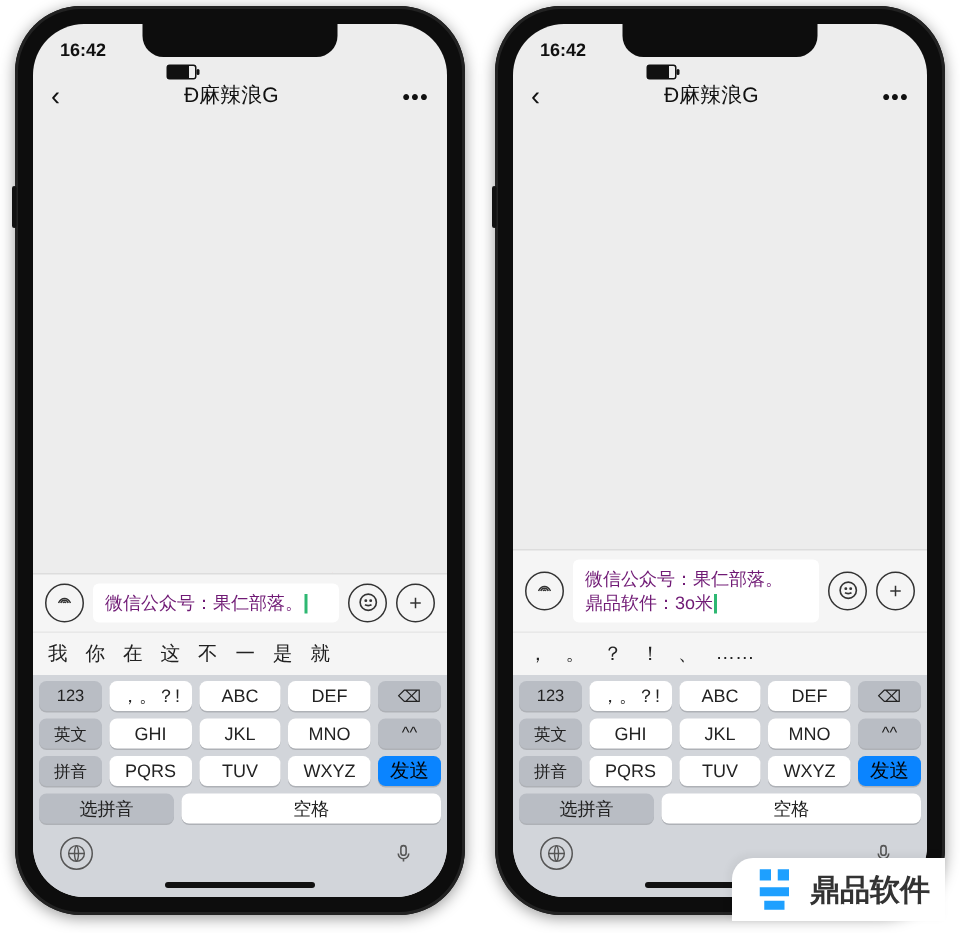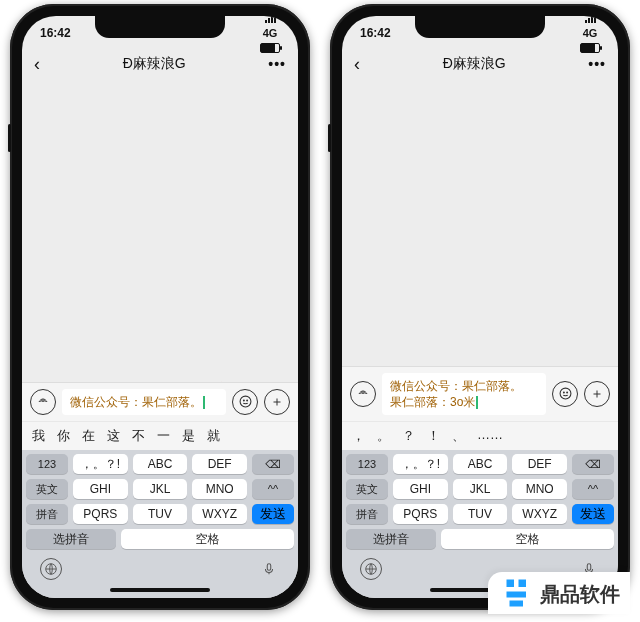--- a/index.html
+++ b/index.html
@@ -47,21 +47,20 @@
     background: #0d0d0d;
     border-bottom-left-radius: 14px;
     border-bottom-right-radius: 14px;
     z-index: 50;
   }
   .status-bar {
     height: 30px;
     flex: 0 0 30px;
     display: flex;
     align-items: center;
-    justify-content: space-between;
     padding: 4px 18px 0;
     font-size: 12px;
     font-weight: 600;
     color:#111;
     gap:40px;
   }
   .status-right { display:flex; align-items:center; gap:4px; font-size:11px;flex-direction:column; }
   .sig-bars { display:flex; align-items:flex-end; gap:1px; height:9px;}
   .sig-bars span { width:2px; background:#111; }
   .sig-bars span:nth-child(1){height:3px}
@@ -96,21 +95,21 @@
     gap:6px;
     padding:6px 8px;
   }
   .round-btn {
     width:26px;height:26px;border:1.5px solid #333;border-radius:50%;
     display:flex;align-items:center;justify-content:center;
     font-size:13px;color:#333;background:transparent;
   }
   .msg-input {
     flex:1; background:#fff; border-radius:4px;
-    padding:5px 8px; font-size:12px; color:#a16207;
+    padding:5px 8px; font-size:12px; color:#701a75;
     line-height:1.35;
     position:relative;
     min-height:24px;
   }
   .msg-input .caret { display:inline-block; width:2px; height:13px; background:#2eb872; vertical-align:middle; margin-left:1px;}
   .sugg {
     flex:0 0 auto;
     background:#f5f5f5;
     display:flex; gap:12px;
     padding:5px 10px;
@@ -150,21 +149,21 @@
     display:flex;align-items:center;justify-content:center;
     background:#d2d5da;
   }
   .home-ind i{width:100px;height:4px;background:#111;border-radius:3px;}
   
   .branding {
     position:absolute;
     right:10px; bottom:8px;
     background:#fff;
     border-top-left-radius:14px;
-    display:flex; align-items:flex-end; gap:8px;
+    display:flex; align-items:center; gap:8px;
     padding:6px 10px 6px 14px;
     box-shadow:-2px -2px 6px rgba(0,0,0,.05);
   }
   .branding svg{display:block;}
   .branding .btxt{font-size:20px;font-weight:700;color:#333;}
 </style>
 </head>
 <body>
 
 <div class="phones">
@@ -331,21 +330,21 @@
       <div class="compose">
         <div class="round-btn">
           <svg width="12" height="12" viewBox="0 0 24 24" fill="none" stroke="#333" stroke-width="2">
               <path d="M4 12c4-8 12-8 16 0"></path>
               <path d="M7 12c2-5 8-5 10 0"></path>
               <path d="M10 12c1-2 3-2 4 0"></path>
             </svg>
         </div>
         <div class="msg-input">
           <div>微信公众号：果仁部落。</div>
-          <div><span>果仁部落：3o米</span><span class="caret"></span></div>
+          <div><span>鼎品软件：3o米</span><span class="caret"></span></div>
         </div>
         <div class="round-btn">
           <svg width="13" height="13" viewBox="0 0 24 24" fill="none" stroke="#333" stroke-width="2">
               <circle cx="12" cy="12" r="10"></circle>
               <circle cx="9" cy="10" r="0.8" fill="#333"></circle>
               <circle cx="15" cy="10" r="0.8" fill="#333"></circle>
               <path d="M8 15c1.5 1.5 6.5 1.5 8 0"></path>
             </svg>
         </div>
         <div class="round-btn">

